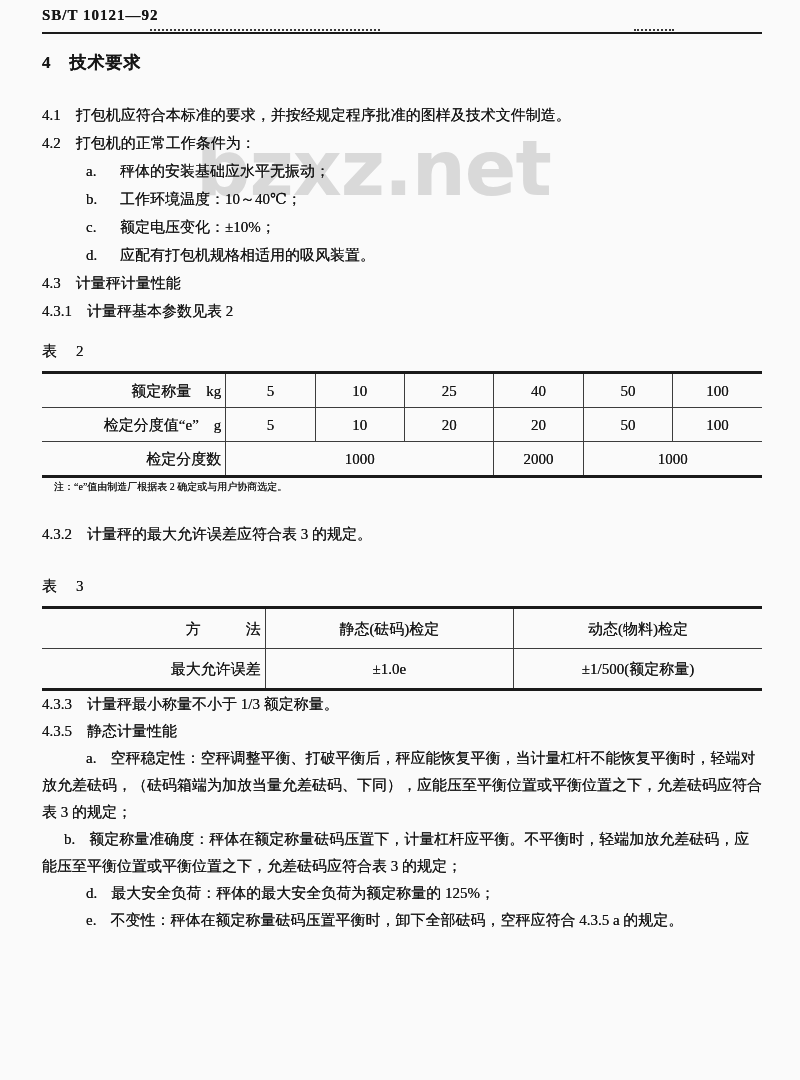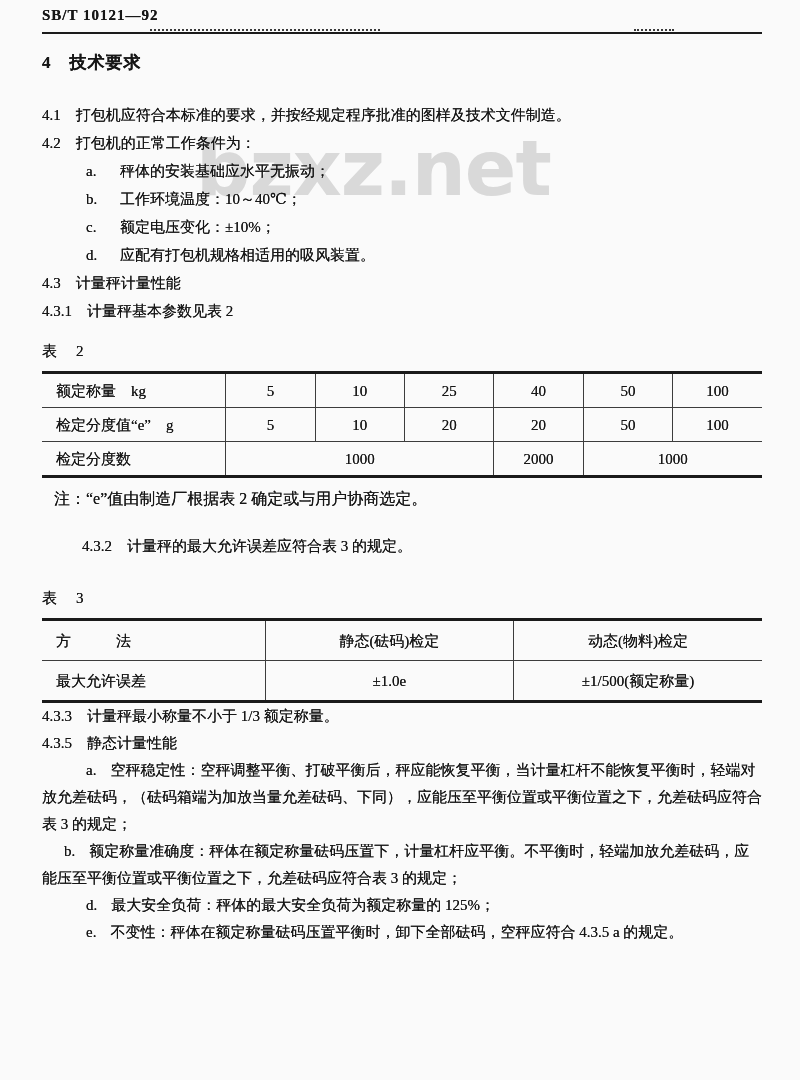--- a/index.html
+++ b/index.html
@@ -50,27 +50,27 @@
   .cap3{margin-top:24px;}
   table.tbl{
     border-collapse:collapse;width:100%;table-layout:fixed;
     font-size:15px;margin-top:6px;
     border-top:3px solid #1a1a1a;border-bottom:3px solid #1a1a1a;
   }
   table.tbl td{
     border:1px solid #3c3c3c;text-align:center;
     padding:0 4px;height:33px;line-height:20px;
   }
-  table.tbl tr td:first-child{border-left:none;text-align:left;padding-left:14px;}
+  table.tbl tr td:first-child{border-left:none;text-align:right;padding-left:14px;}
   table.tbl tr td:last-child{border-right:none;}
   table.tbl tr:first-child td{border-top:none;}
   table.tbl tr:last-child td{border-bottom:none;}
   table.t3 td{height:39px;}
-  .tbl-note{margin-top:13px;padding-left:12px;font-size:16px;line-height:15px;}
-  .p432{margin-top:26px;margin-left:40px;}
+  .tbl-note{margin-top:1px;padding-left:12px;font-size:10px;line-height:15px;}
+  .p432{margin-top:26px;}
   .p433{}
   .static-sec p{line-height:27px;}
   .it-a,.it-d,.it-e{text-indent:44px;}
   .it-b,.it-c{text-indent:22px;}
   .it .lbl{margin-right:14px;}
 </style>
 </head>
 <body>
 
 <div class="page">

